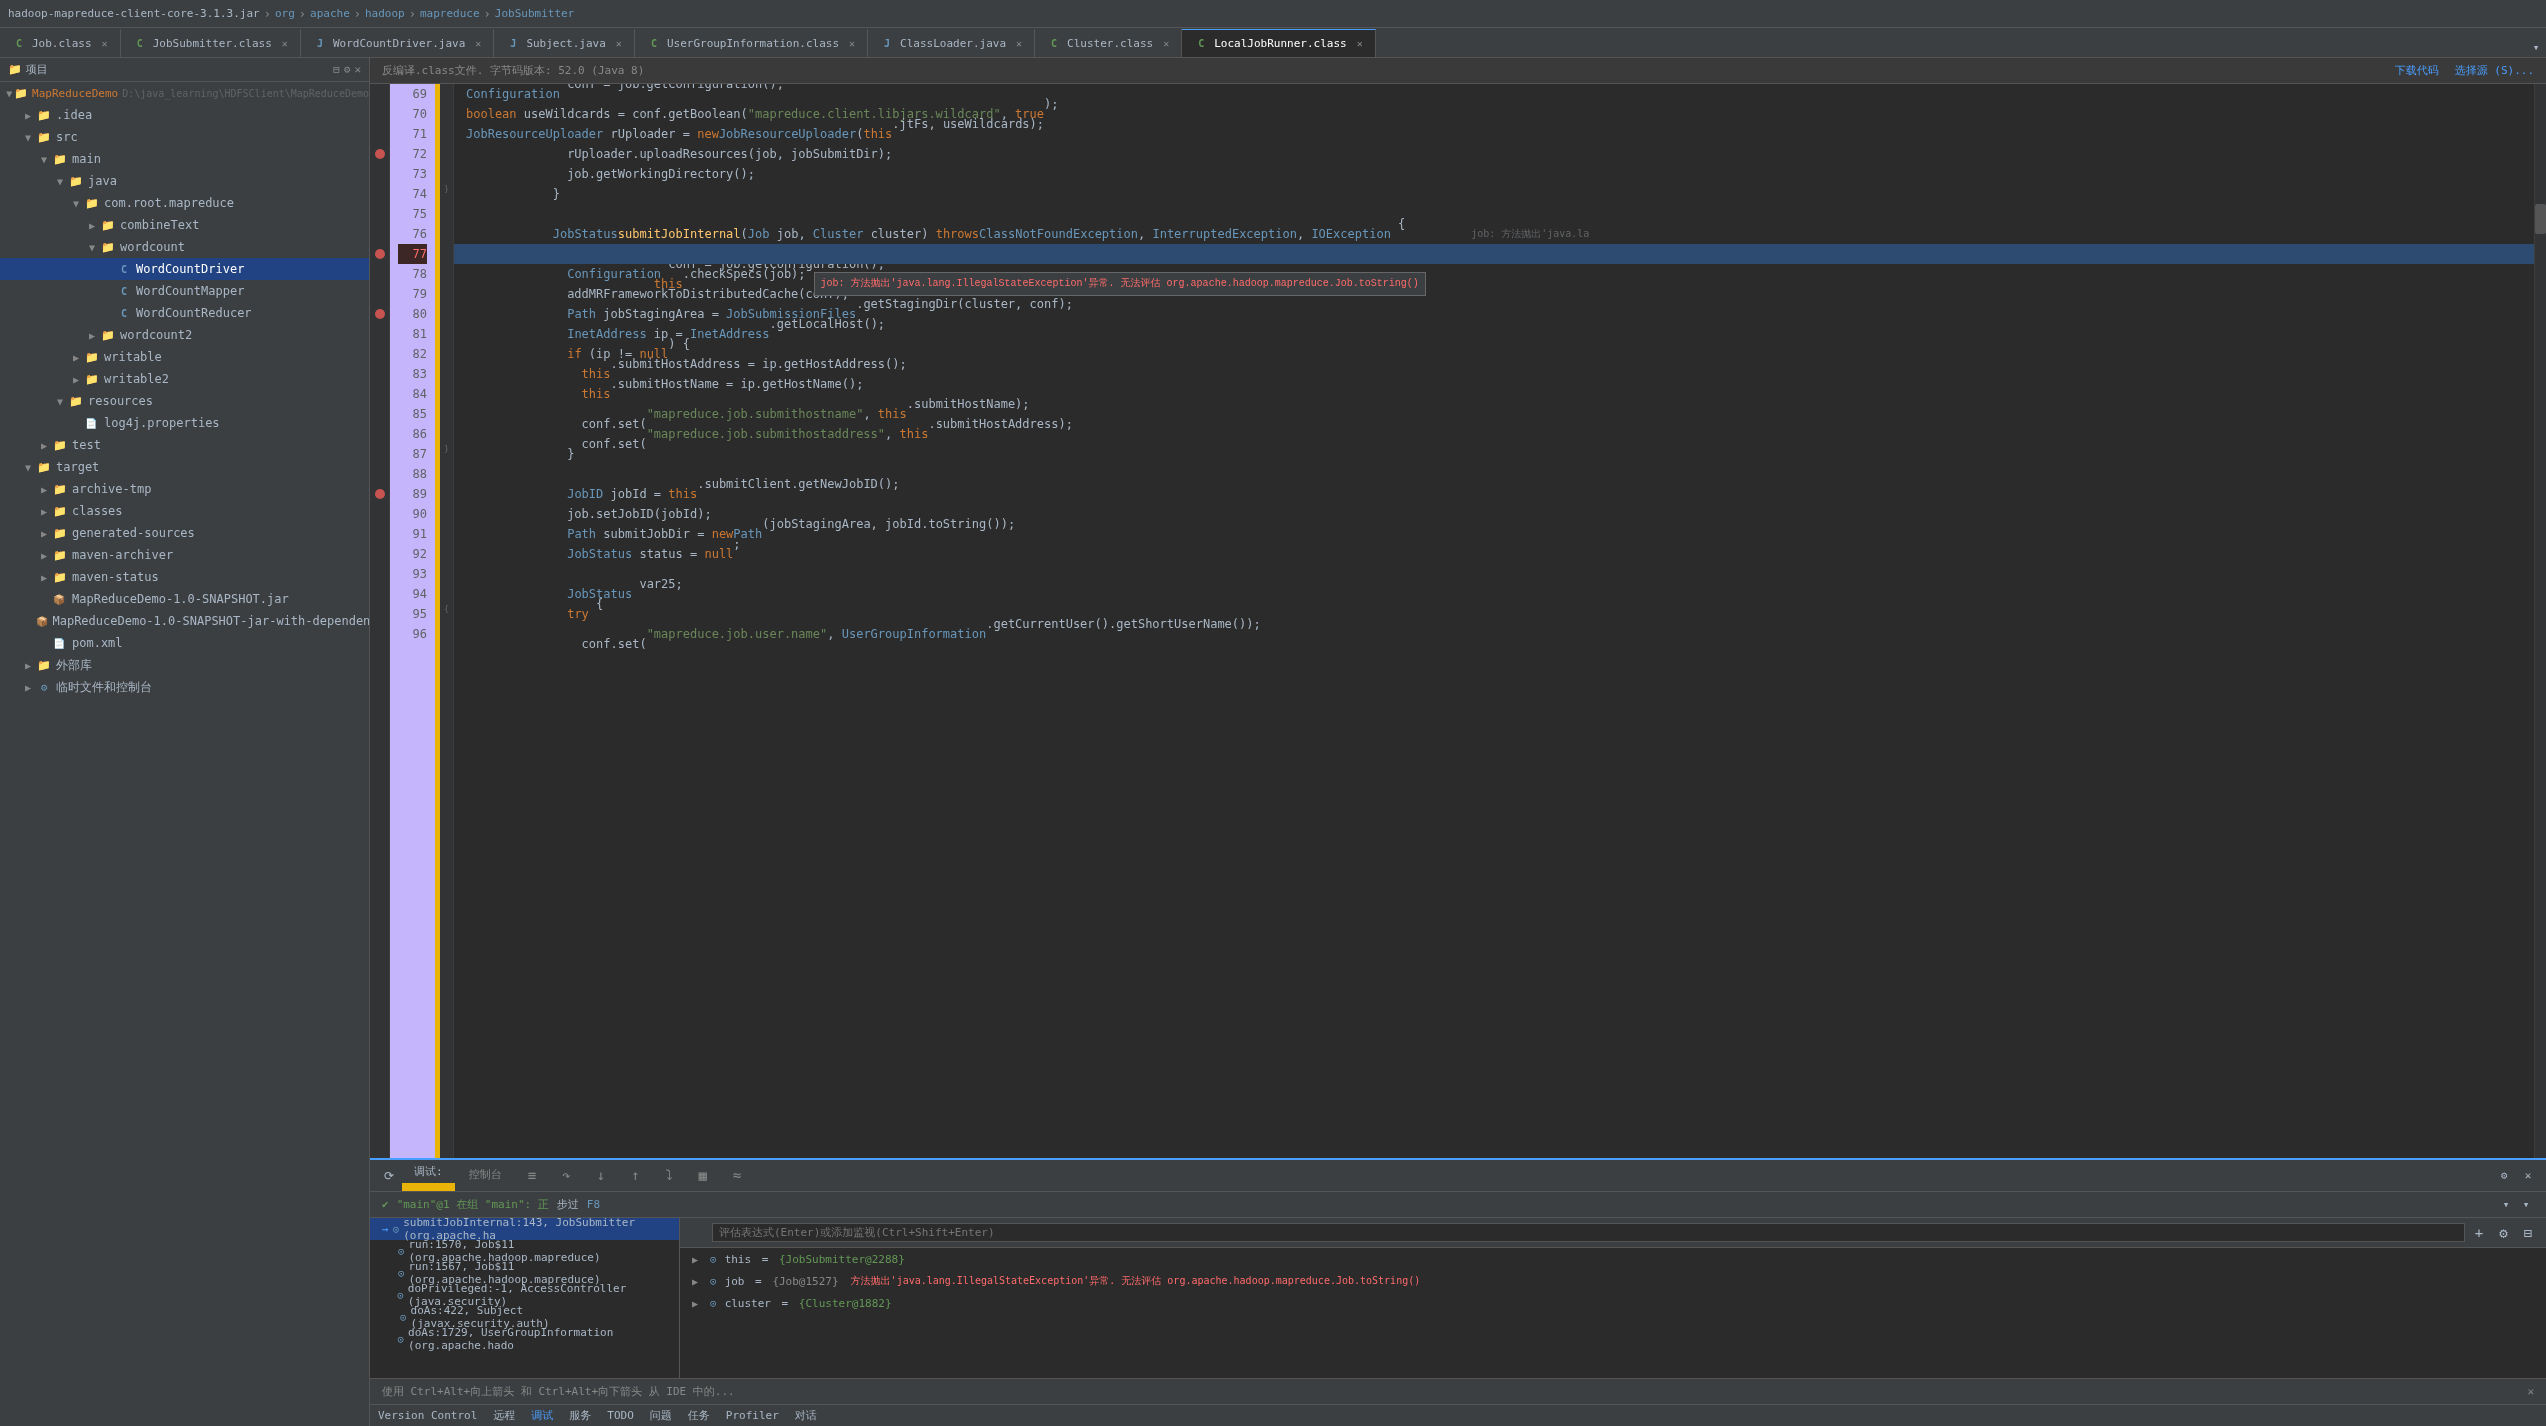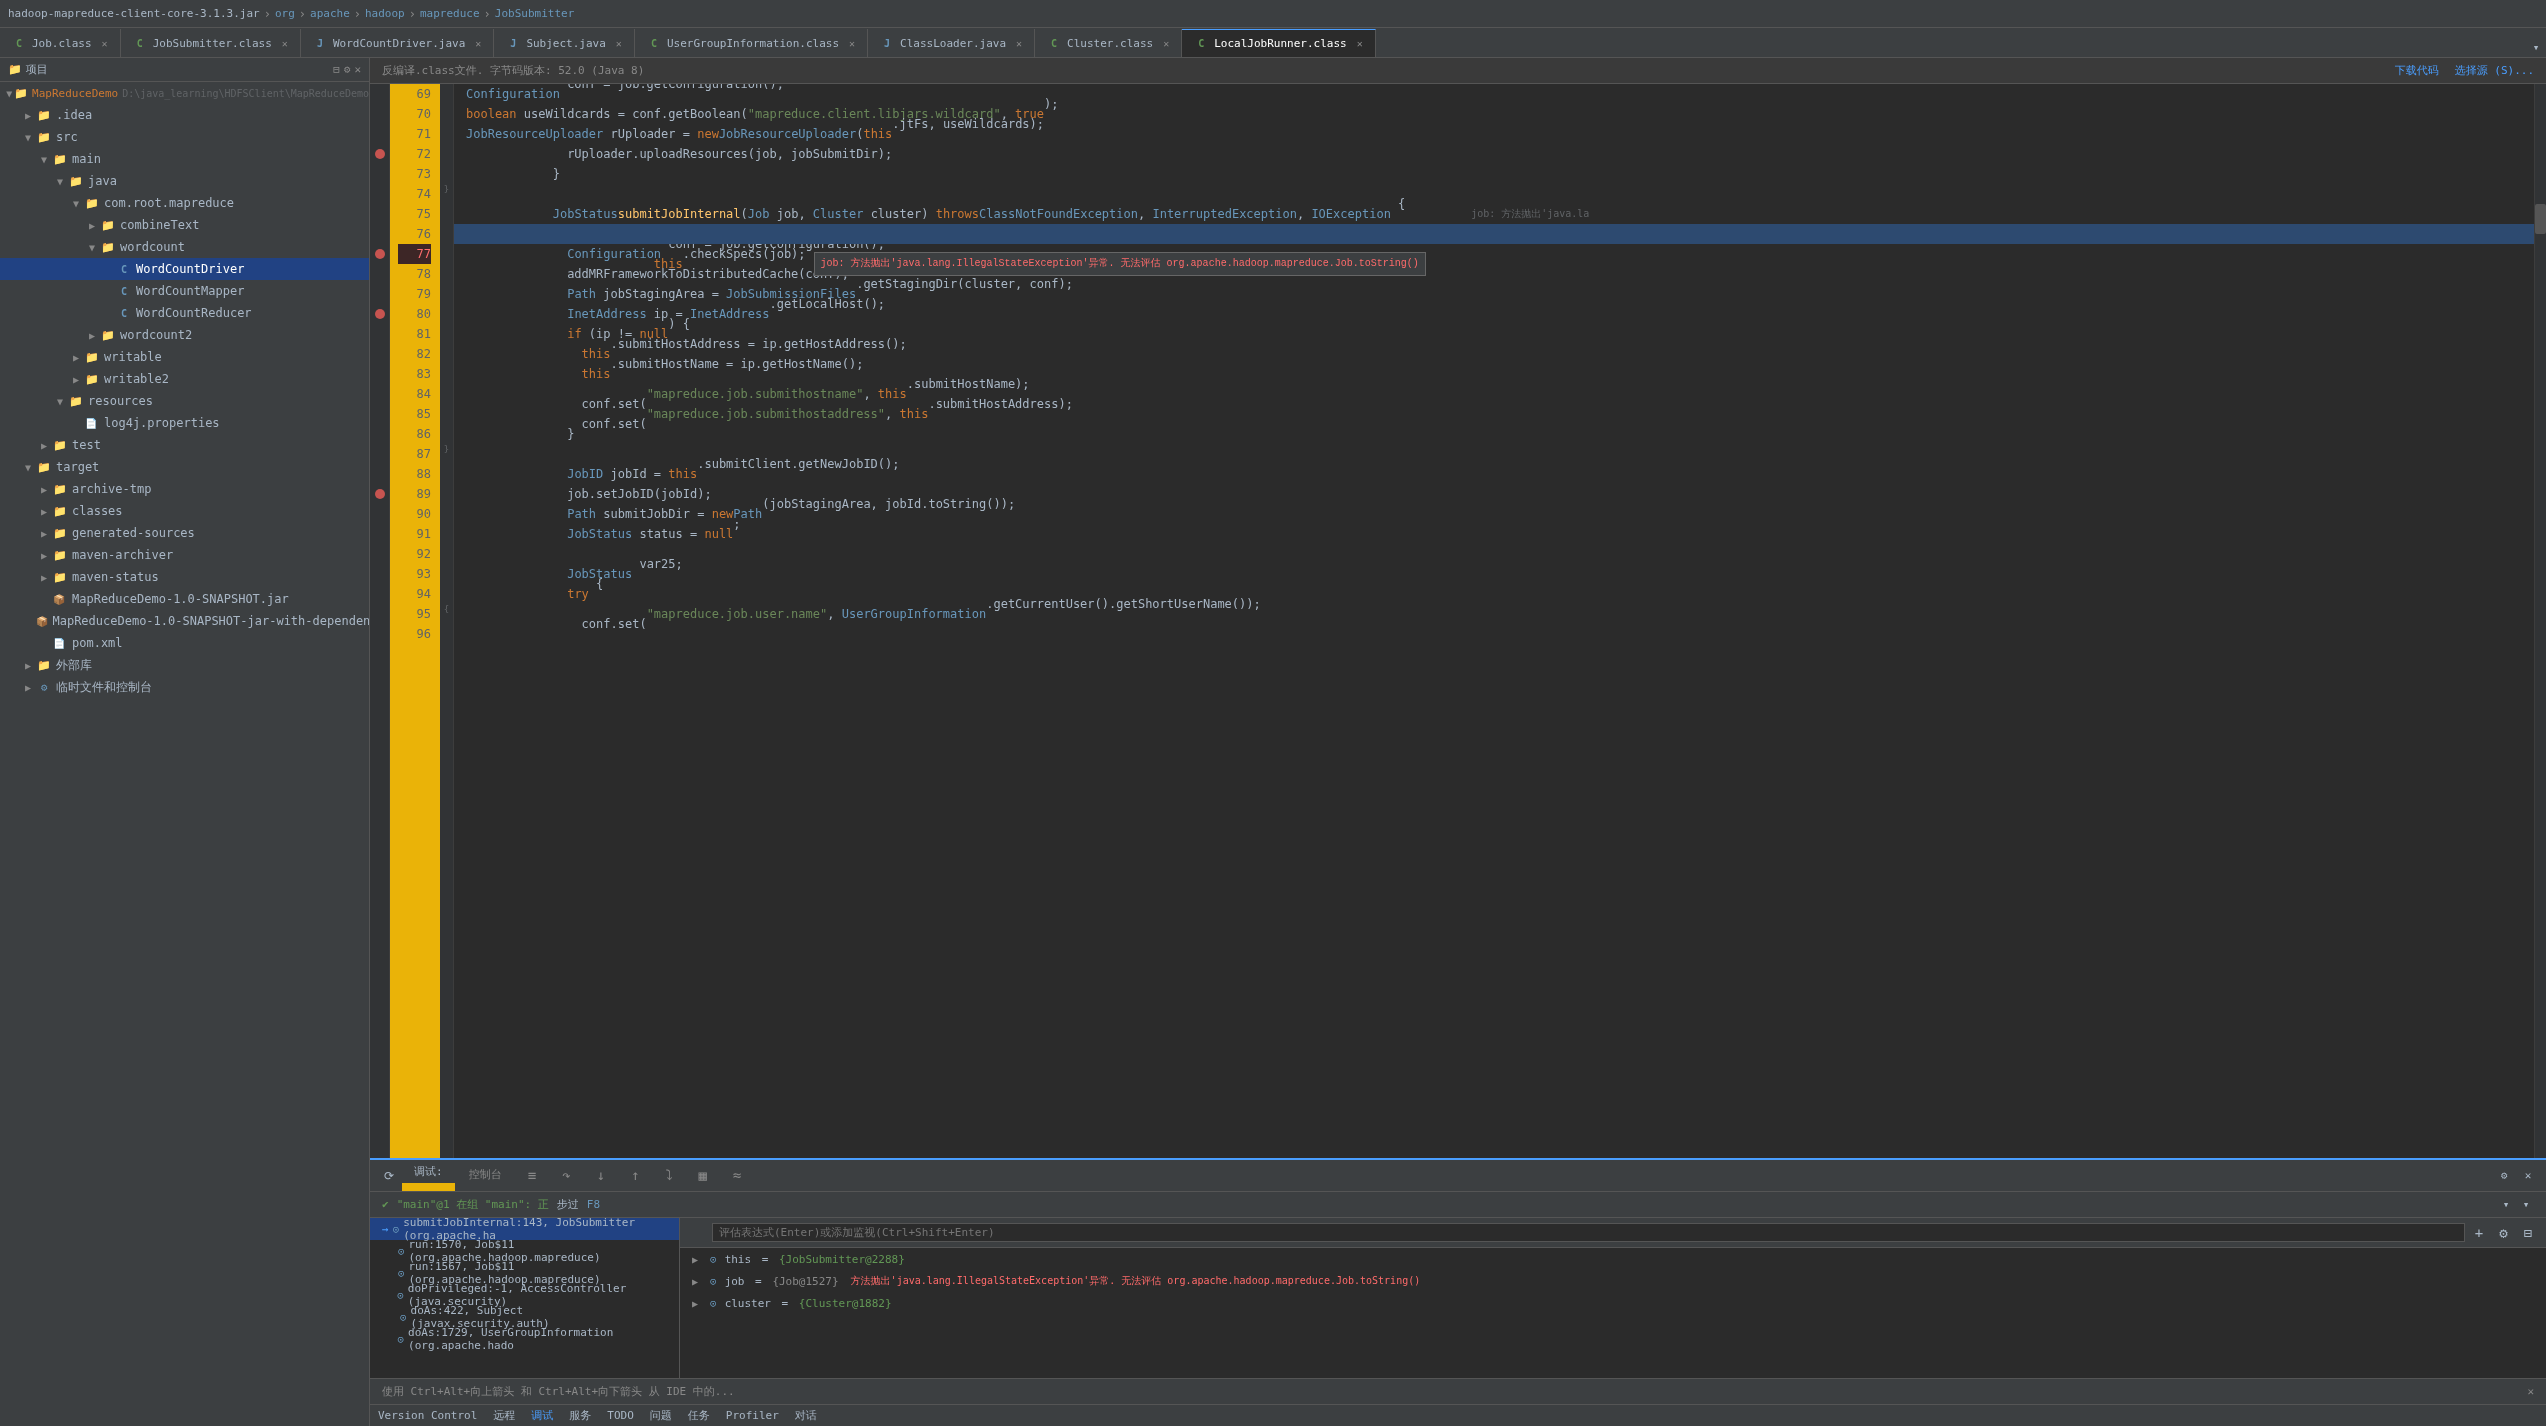--- a/index.html
+++ b/index.html
@@ -25,21 +25,21 @@
     .tree-item.selected { background: #214283; color: #fff; }
     .tree-arrow { width: 16px; text-align: center; font-size: 10px; color: #888; }
     .tree-icon { width: 16px; height: 16px; margin-right: 4px; display: inline-flex; align-items: center; justify-content: center; font-size: 11px; }
     .folder-icon { color: #e8c07a; }
 
     
     .editor-area { flex: 1; display: flex; flex-direction: column; overflow: hidden; }
     .editor-info-bar { background: #3a3a3a; padding: 4px 12px; font-size: 11px; color: #888; border-bottom: 1px solid #555; display: flex; align-items: center; gap: 8px; height: 26px; justify-content: space-between; }
     .editor-info-bar .download-btn { color: #4a9eff; cursor: pointer; }
     .editor-content { flex: 1; display: flex; overflow: hidden; background: #2b2b2b; }
-    .line-numbers { width: 50px; background: #eab308; text-align: right; padding: 0 8px; color: #606366; font-size: 12px; line-height: 20px; overflow: hidden; user-select: none; border-right: 1px solid #eab308; }
+    .line-numbers { width: 50px; background: #c4b5fd; text-align: right; padding: 0 8px; color: #606366; font-size: 12px; line-height: 20px; overflow: hidden; user-select: none; border-right: 5px solid #eab308; }
     .line-num { height: 20px; display: flex; align-items: center; justify-content: flex-end; }
     .line-markers { width: 22px; background: #313335; border-right: 1px solid #3d3d3d; }
     .line-marker { height: 20px; display: flex; align-items: center; justify-content: center; }
     .breakpoint { width: 10px; height: 10px; border-radius: 50%; background: #c75450; }
     .code-area { flex: 1; overflow: auto; padding: 0; }
     .code-line { height: 20px; display: flex; align-items: center; padding-left: 12px; white-space: pre; font-size: 12px; line-height: 20px; }
     .code-line.highlighted { background: #2d4a70; }
 
     
     .kw { color: #cc7832; }
@@ -445,20 +445,23 @@
         <div class="code-line">
           <span class="kw">boolean</span> useWildcards = conf.getBoolean(<span class="str">"mapreduce.client.libjars.wildcard"</span>, <span class="kw">true</span>);
         </div>
         <div class="code-line">
           <span class="type">JobResourceUploader</span> rUploader = <span class="kw">new</span> <span class="type">JobResourceUploader</span>(<span class="kw">this</span>.jtFs, useWildcards);
         </div>
         <div class="code-line">
           &nbsp;&nbsp;&nbsp;&nbsp;rUploader.uploadResources(job, jobSubmitDir);
         </div>
         <div class="code-line">
+          &nbsp;&nbsp;&nbsp;&nbsp;job.getWorkingDirectory();
+        </div>
+        <div class="code-line">
           &nbsp;&nbsp;}
         </div>
         <div class="code-line"></div>
         <div class="code-line" style="position:relative;">
           &nbsp;&nbsp;<span class="type">JobStatus</span> <span class="fn">submitJobInternal</span>(<span class="type">Job</span> job, <span class="type">Cluster</span> cluster) <span class="kw">throws</span> <span class="type">ClassNotFoundException</span>, <span class="type">InterruptedException</span>, <span class="type">IOException</span> {
           <span style="color:#606366;font-size:10px;margin-left:8px;">job: 方法抛出'java.la</span>
         </div>
 
         <div class="code-line highlighted" style="background:#2d4a70;position:relative;display:block;padding:0 12px;">
           <span style="display:inline-flex;align-items:center;height:20px;">

